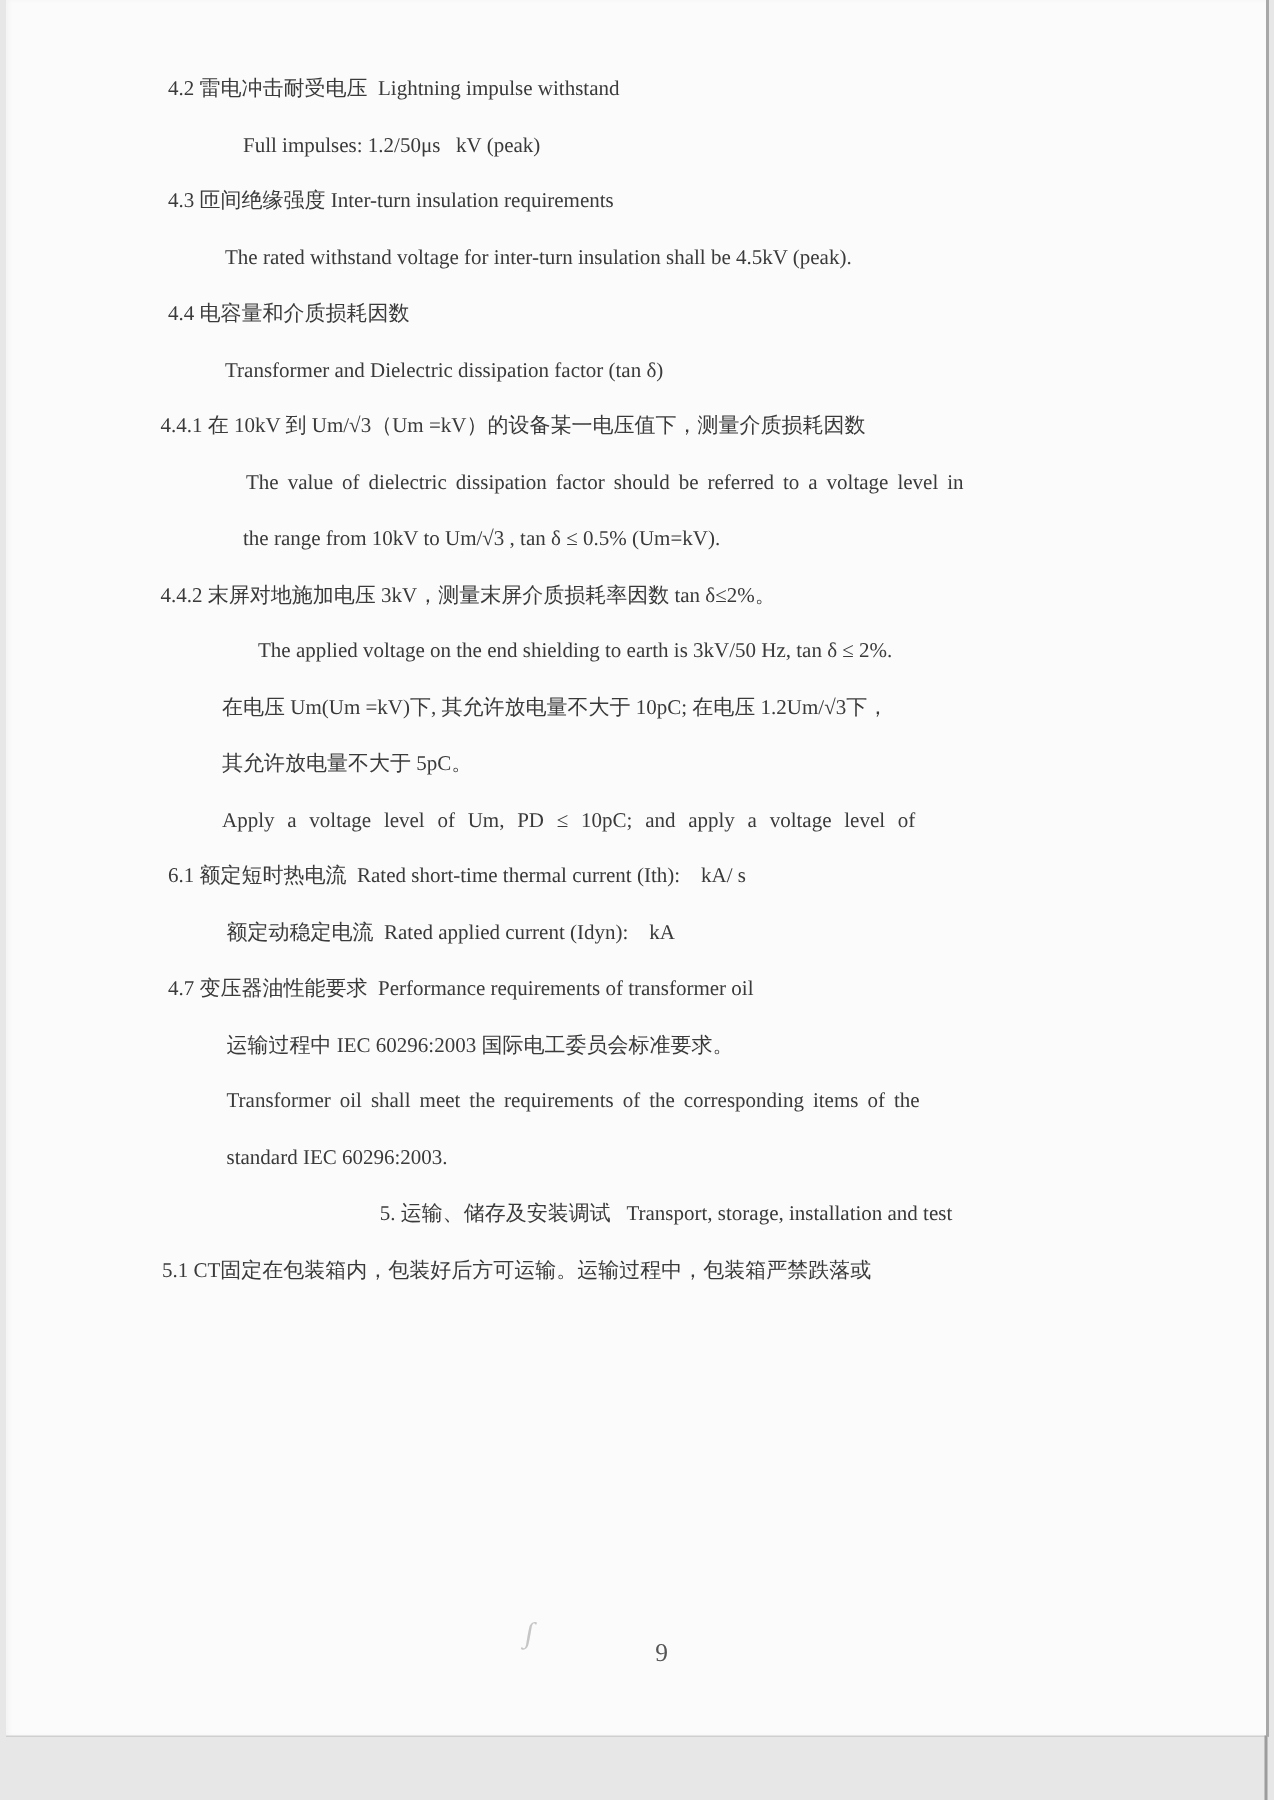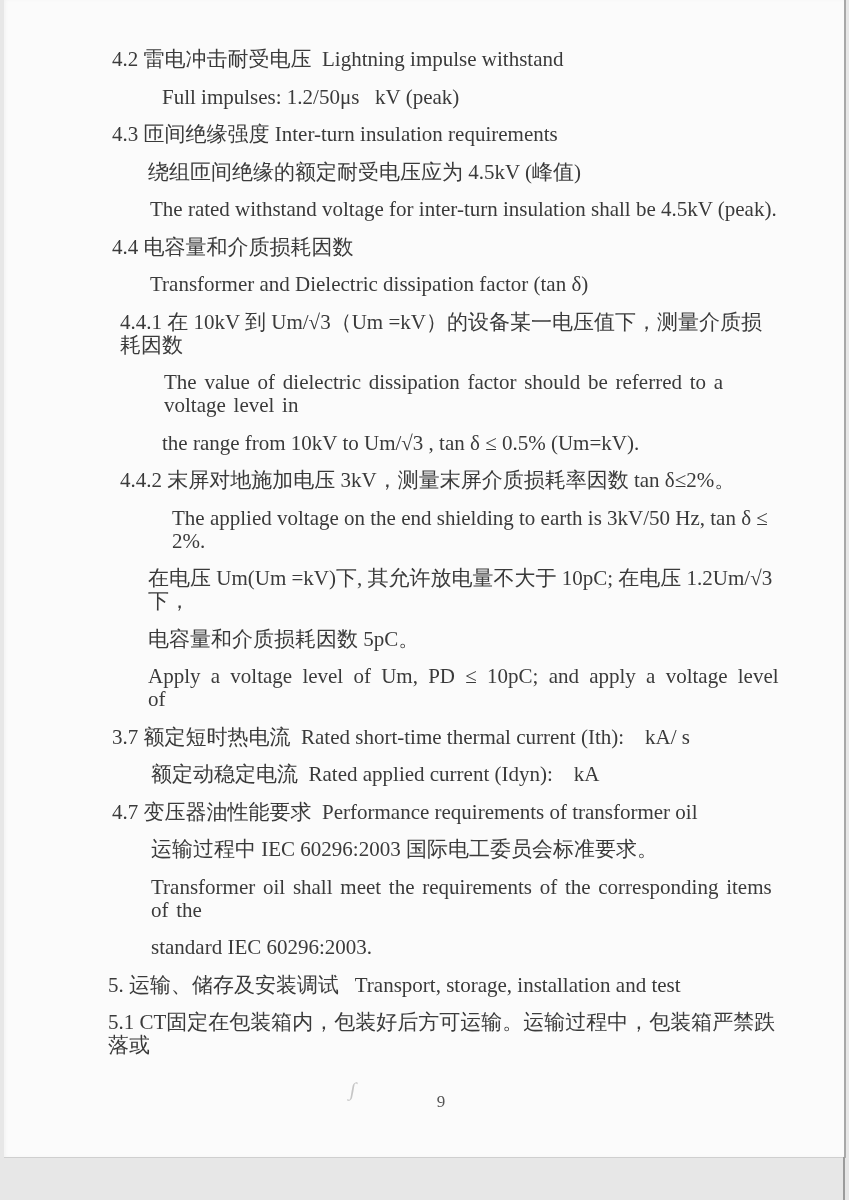--- a/index.html
+++ b/index.html
@@ -17,70 +17,69 @@
     box-shadow:inset 2px 0 3px rgba(0,0,0,0.03);
   }
   .edge-below{
     position:absolute;left:843px;top:1157px;width:2px;height:43px;background:#9c9c9c;
   }
   .textblock{
     position:absolute;left:100px;top:48px;width:676px;
     color:#3a3a3a;
   }
   .line{
-    font-size:21px;line-height:23px;margin-bottom:14.5px;
+    font-size:14px;line-height:23px;margin-bottom:14.5px;
     white-space:pre-wrap;
     font-family:Liberation Serif, serif;
   }
-  .p3{padding-left:3px;margin-left:13px;}
+  .p3{padding-left:3px;}
   .p4{padding-left:4px;}
   .p8{padding-left:8px;}
   .p44{padding-left:44px;}
   .p46{padding-left:46px;}
   .p47{padding-left:47px;}
   .p50{padding-left:50px;}
   .p58{padding-left:58px;}
   .p60{padding-left:60px;}
   .p68{padding-left:68px;}
   .js1{word-spacing:2.5px;}
   .js2{word-spacing:5px;}
-  .mt10{margin-top:10px;}
+  .mt10{margin-top:10px;text-align:center;}
   .mt8{margin-top:8px;}
   .pageno{
     position:absolute;left:427px;top:1092px;width:20px;
     font-size:17px;color:#555;text-align:center;
   }
   .pen-mark{
     position:absolute;left:346px;top:1078px;
     font-size:20px;font-style:italic;color:#c6c6c6;
     transform:rotate(10deg);
   }
 </style>
 </head>
 <body>
 
 <div class="scan">
   <div class="page">
     <div class="textblock">
       <div class="line p8">4.2 雷电冲击耐受电压  Lightning impulse withstand</div>
       <div class="line p58">Full impulses: 1.2/50μs   kV (peak)</div>
       <div class="line p8">4.3 匝间绝缘强度 Inter-turn insulation requirements</div>
-      <div class="line p44">绕组匝间绝缘的额定耐受电压应为 4.5kV (峰值)</div>
       <div class="line p46">The rated withstand voltage for inter-turn insulation shall be 4.5kV (peak).</div>
       <div class="line p8">4.4 电容量和介质损耗因数</div>
       <div class="line p46">Transformer and Dielectric dissipation factor (tan δ)</div>
       <div class="line p3">4.4.1 在 10kV 到 Um/√3（Um =kV）的设备某一电压值下，测量介质损耗因数</div>
       <div class="line p60 js1">The value of dielectric dissipation factor should be referred to a voltage level in</div>
       <div class="line p58">the range from 10kV to Um/√3 , tan δ ≤ 0.5% (Um=kV).</div>
       <div class="line p3">4.4.2 末屏对地施加电压 3kV，测量末屏介质损耗率因数 tan δ≤2%。</div>
       <div class="line p68">The applied voltage on the end shielding to earth is 3kV/50 Hz, tan δ ≤ 2%.</div>
       <div class="line p44">在电压 Um(Um =kV)下, 其允许放电量不大于 10pC; 在电压 1.2Um/√3下，</div>
-      <div class="line p44">电容量和介质损耗因数 5pC。</div>
+      <div class="line p44">其允许放电量不大于 5pC。</div>
       <div class="line p44 js2">Apply a voltage level of Um, PD ≤ 10pC; and apply a voltage level of</div>
-      <div class="line p8">3.7 额定短时热电流  Rated short-time thermal current (Ith):    kA/ s</div>
+      <div class="line p8">6.1 额定短时热电流  Rated short-time thermal current (Ith):    kA/ s</div>
       <div class="line p47">额定动稳定电流  Rated applied current (Idyn):    kA</div>
       <div class="line p8">4.7 变压器油性能要求  Performance requirements of transformer oil</div>
       <div class="line p47">运输过程中 IEC 60296:2003 国际电工委员会标准要求。</div>
       <div class="line p47 js1">Transformer oil shall meet the requirements of the corresponding items of the</div>
       <div class="line p47">standard IEC 60296:2003.</div>
       <div class="line p4 mt10">5. 运输、储存及安装调试   Transport, storage, installation and test</div>
       <div class="line p4 mt8">5.1 CT固定在包装箱内，包装好后方可运输。运输过程中，包装箱严禁跌落或</div>
     </div>
 
     <div class="pen-mark">∫</div>

